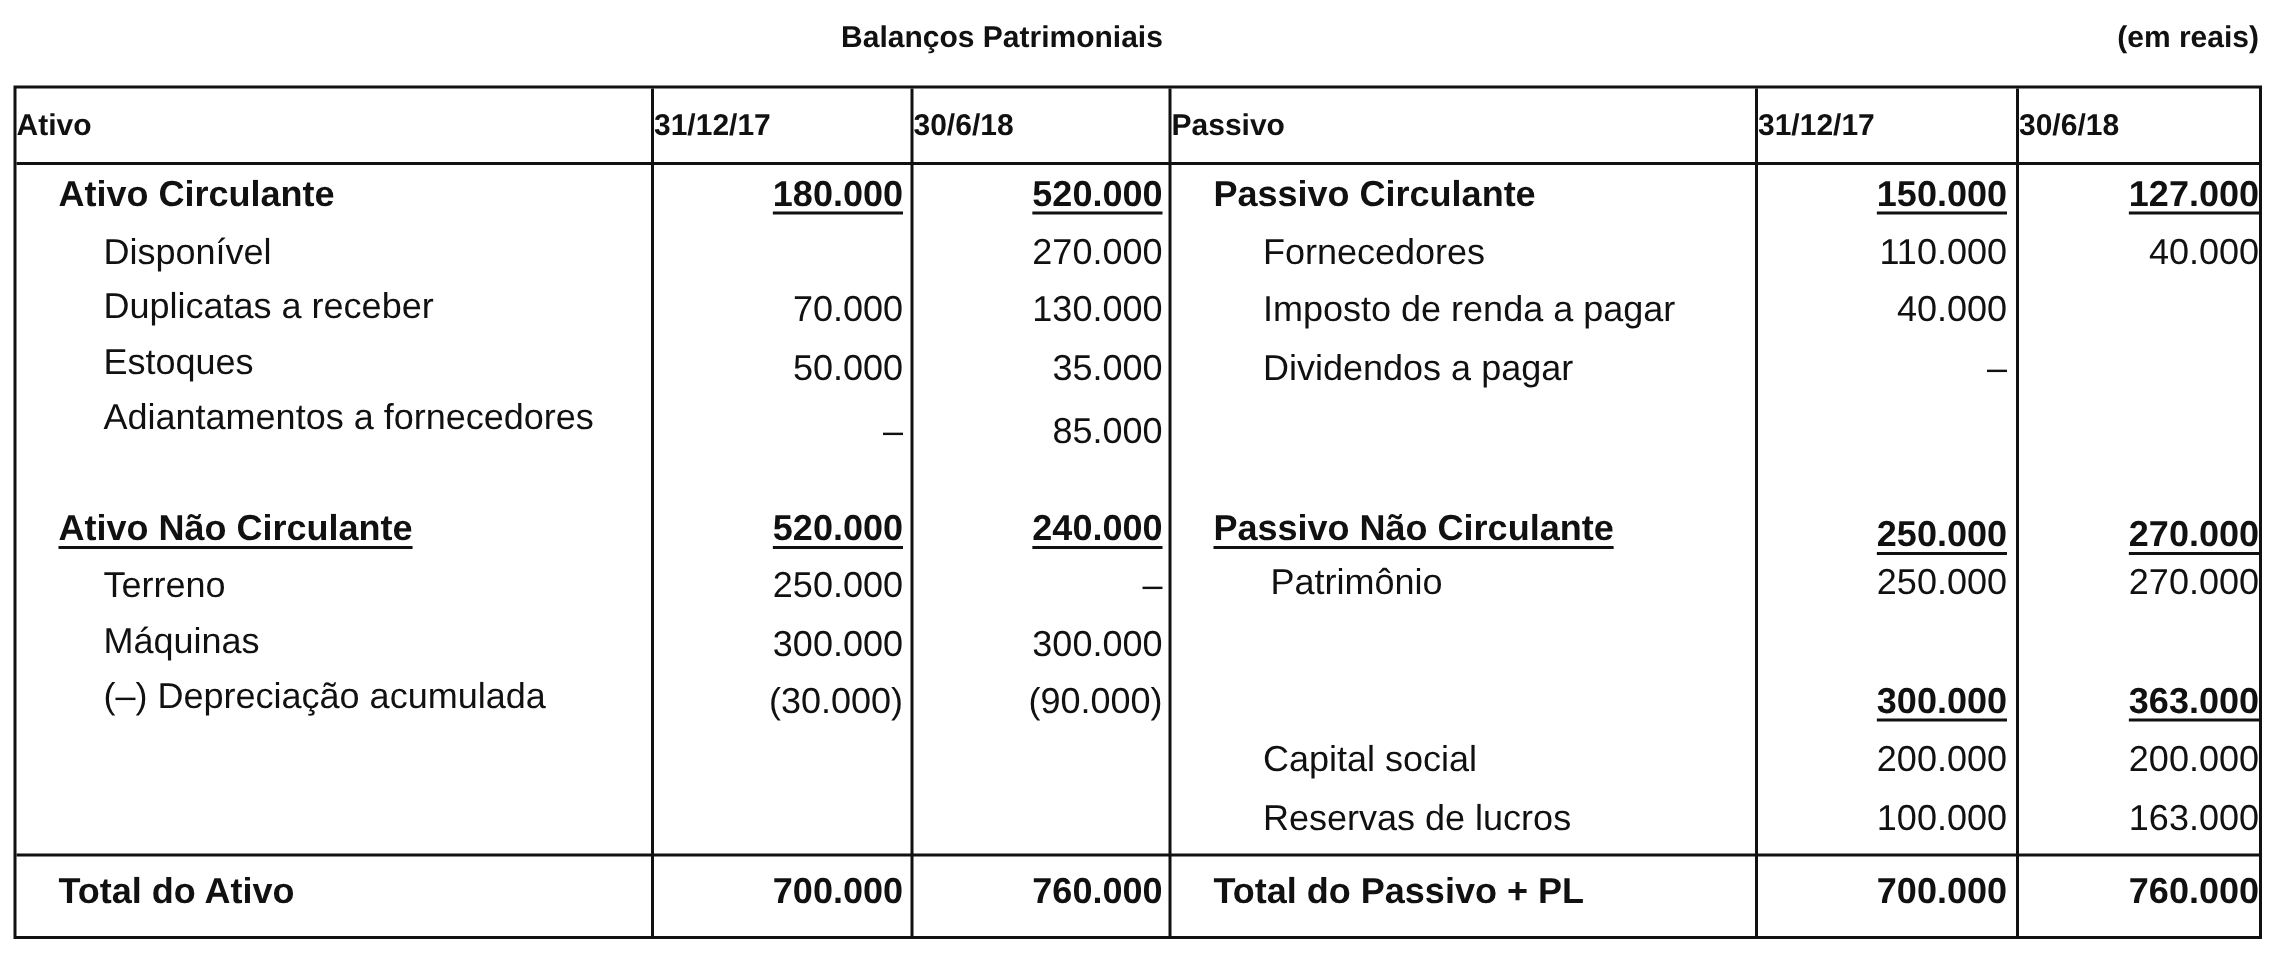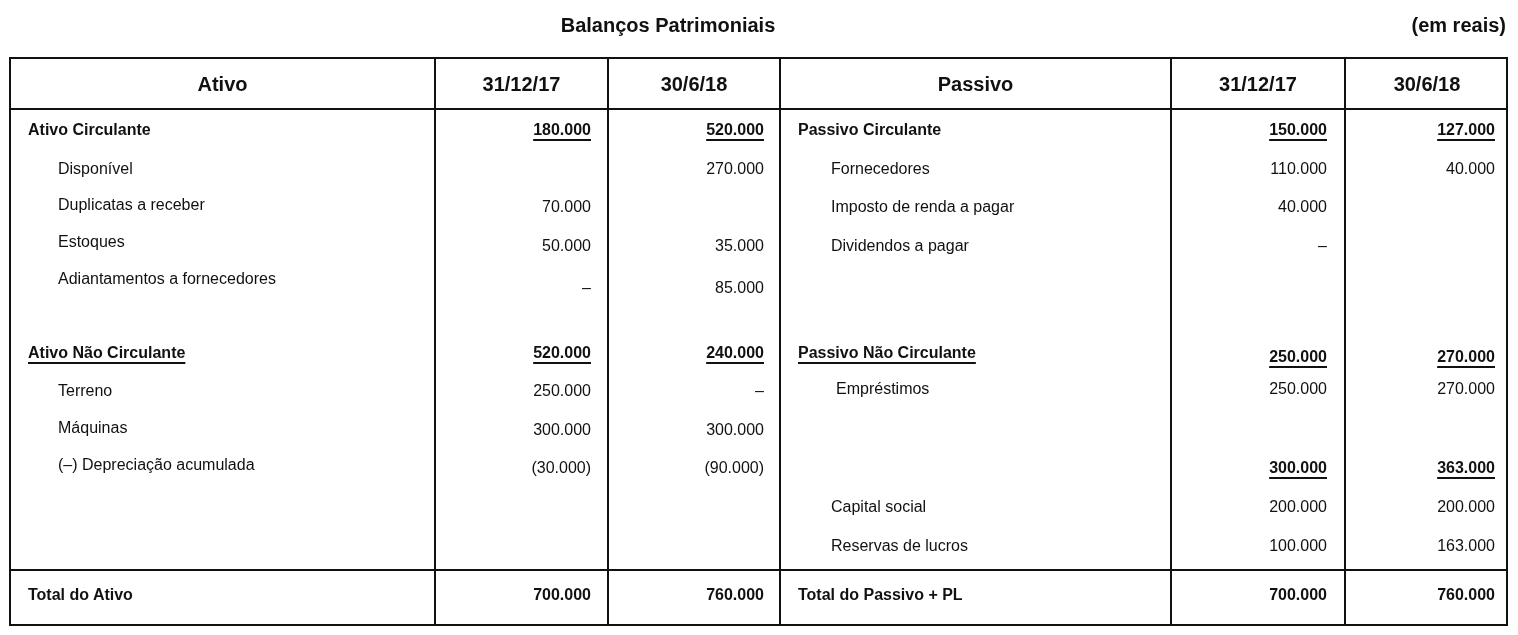--- a/index.html
+++ b/index.html
@@ -14,25 +14,25 @@
   .unit {
     position: absolute; top: 14px; right: 12px; font-weight: bold; font-size: 20px;
   }
   .sheet {
     position: absolute; left: 9px; top: 57px; width: 1499px; height: 569px;
     border: 2px solid #111; box-sizing: border-box;
   }
   .vline { position: absolute; top: 0; bottom: 0; width: 2px; background: #111; }
   .hline { position: absolute; left: 0; right: 0; height: 2px; background: #111; }
   .hdr {
-    position: absolute; top: 0; height: 51px; line-height: 51px; text-align: center;
+    position: absolute; top: 0; height: 51px; line-height: 51px; text-align: left;
     font-weight: bold; font-size: 20px;
   }
   .cell {
-    position: absolute; font-size: 16px; height: 38px; line-height: 38px; white-space: nowrap;
+    position: absolute; font-size: 24px; height: 38px; line-height: 38px; white-space: nowrap; margin-left: 11px;
   }
   .num { text-align: right; }
   .b { font-weight: bold; }
   .u { text-decoration: underline; text-decoration-thickness: 2px; text-underline-offset: 4px; }
 </style>
 </head>
 <body>
 
 <div class="title">Balanços Patrimoniais</div>
 <div class="unit">(em reais)</div>
@@ -56,20 +56,21 @@
 
   <div class="cell b" style="left:17px;top:52px">Ativo Circulante</div>
   <div class="cell num b" style="left:425px;width:155px;top:52px"><span class="u">180.000</span></div>
   <div class="cell num b" style="left:598px;width:155px;top:52px"><span class="u">520.000</span></div>
 
   <div class="cell" style="left:47px;top:91px">Disponível</div>
   <div class="cell num" style="left:598px;width:155px;top:91px">270.000</div>
 
   <div class="cell" style="left:47px;top:127px">Duplicatas a receber</div>
   <div class="cell num" style="left:425px;width:155px;top:129px">70.000</div>
+  <div class="cell num" style="left:598px;width:155px;top:129px">130.000</div>
 
   <div class="cell" style="left:47px;top:164px">Estoques</div>
   <div class="cell num" style="left:425px;width:155px;top:168px">50.000</div>
   <div class="cell num" style="left:598px;width:155px;top:168px">35.000</div>
 
   <div class="cell" style="left:47px;top:201px">Adiantamentos a fornecedores</div>
   <div class="cell num" style="left:425px;width:155px;top:210px">–</div>
   <div class="cell num" style="left:598px;width:155px;top:210px">85.000</div>
 
   <div class="cell b" style="left:17px;top:275px"><span class="u">Ativo Não Circulante</span></div>
@@ -99,21 +100,21 @@
   <div class="cell" style="left:820px;top:129px">Imposto de renda a pagar</div>
   <div class="cell num" style="left:1161px;width:155px;top:129px">40.000</div>
 
   <div class="cell" style="left:820px;top:168px">Dividendos a pagar</div>
   <div class="cell num" style="left:1161px;width:155px;top:168px">–</div>
 
   <div class="cell b" style="left:787px;top:275px"><span class="u">Passivo Não Circulante</span></div>
   <div class="cell num b" style="left:1161px;width:155px;top:279px"><span class="u">250.000</span></div>
   <div class="cell num b" style="left:1335px;width:149px;top:279px"><span class="u">270.000</span></div>
 
-  <div class="cell" style="left:825px;top:311px">Empréstimos</div>
+  <div class="cell" style="left:825px;top:311px">Patrimônio</div>
   <div class="cell num" style="left:1161px;width:155px;top:311px">250.000</div>
   <div class="cell num" style="left:1335px;width:149px;top:311px">270.000</div>
 
   <div class="cell num b" style="left:1161px;width:155px;top:390px"><span class="u">300.000</span></div>
   <div class="cell num b" style="left:1335px;width:149px;top:390px"><span class="u">363.000</span></div>
 
   <div class="cell" style="left:820px;top:429px">Capital social</div>
   <div class="cell num" style="left:1161px;width:155px;top:429px">200.000</div>
   <div class="cell num" style="left:1335px;width:149px;top:429px">200.000</div>
 

